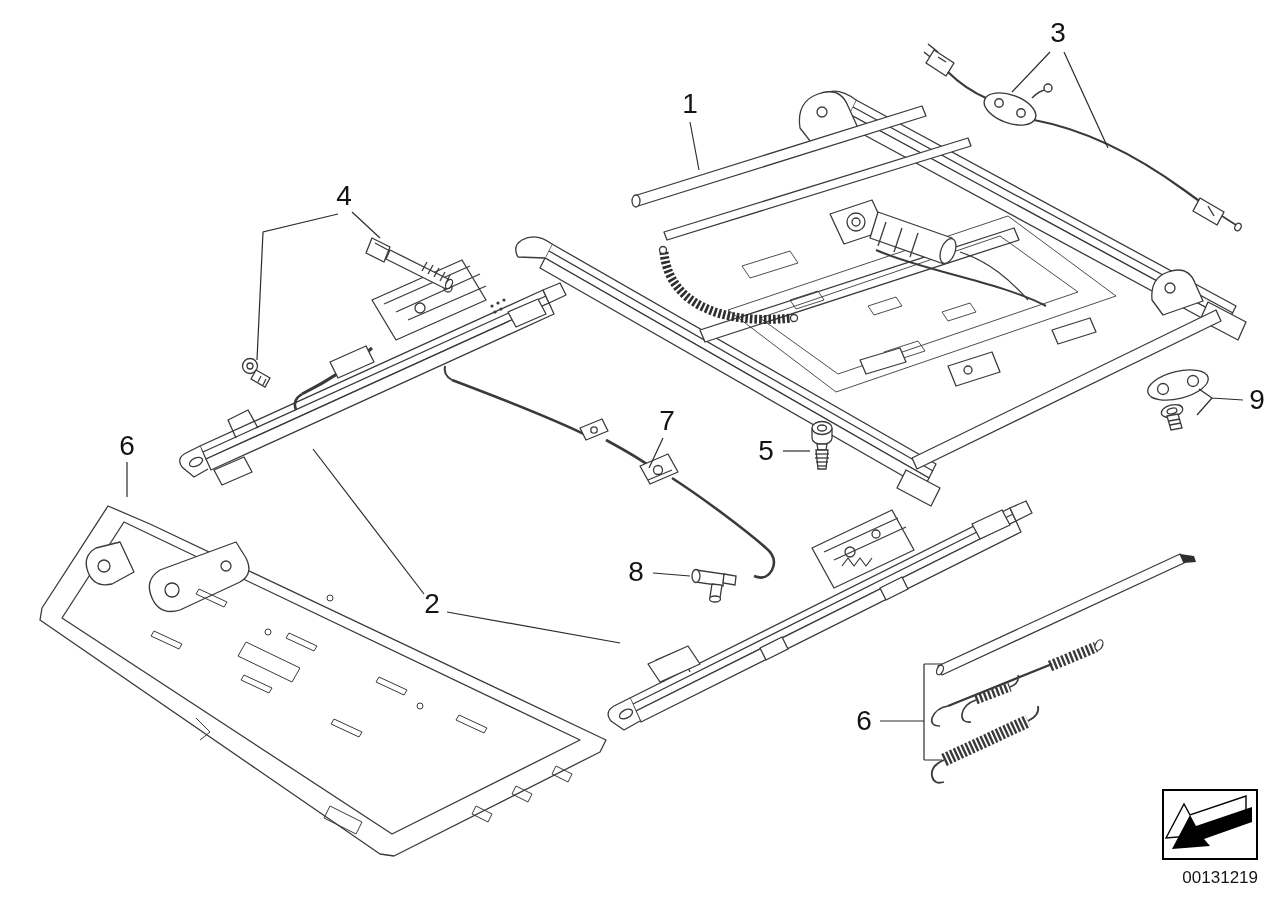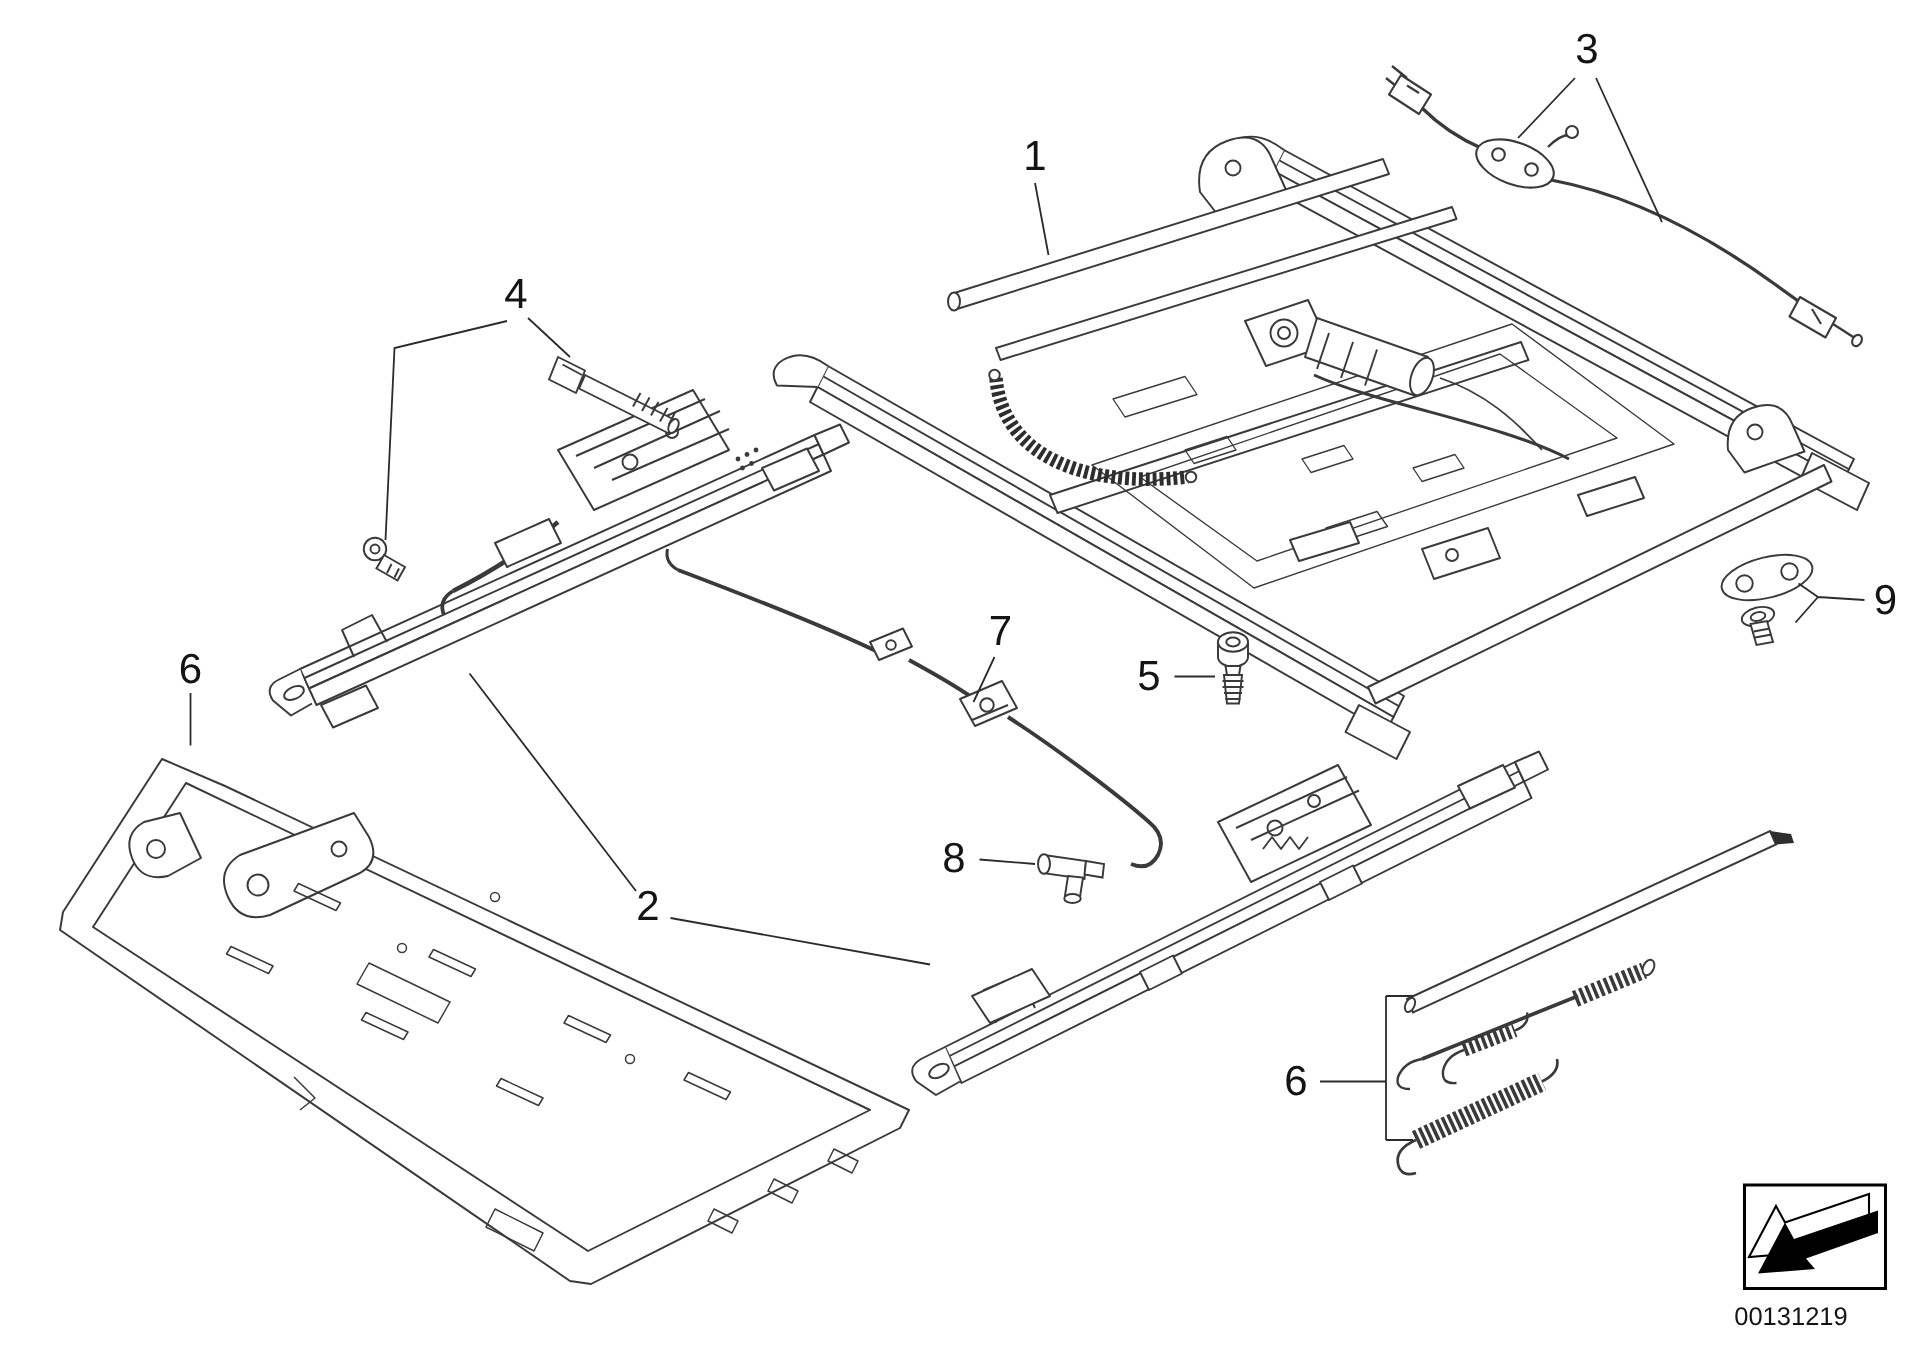--- a/index.html
+++ b/index.html
@@ -11,21 +11,21 @@
   .callout{
     position:absolute;transform:translate(-50%,-50%);
     font-size:28px;line-height:1;color:#141414;letter-spacing:0;
     user-select:none;cursor:pointer;
   }
   .nav-box{
     position:absolute;left:1162px;top:789px;width:96px;height:71px;
     border:2px solid #000;background:#fff;box-sizing:border-box;cursor:pointer;
   }
   .doc-number{
-    position:absolute;left:1130px;top:868px;width:128px;text-align:center;
+    position:absolute;left:1130px;top:868px;width:128px;text-align:right;
     font-size:17px;color:#141414;
   }
 </style>
 </head>
 <body>
 
 <div class="stage">
 
   <svg class="art" width="1288" height="910" viewBox="0 0 1288 910">
 

